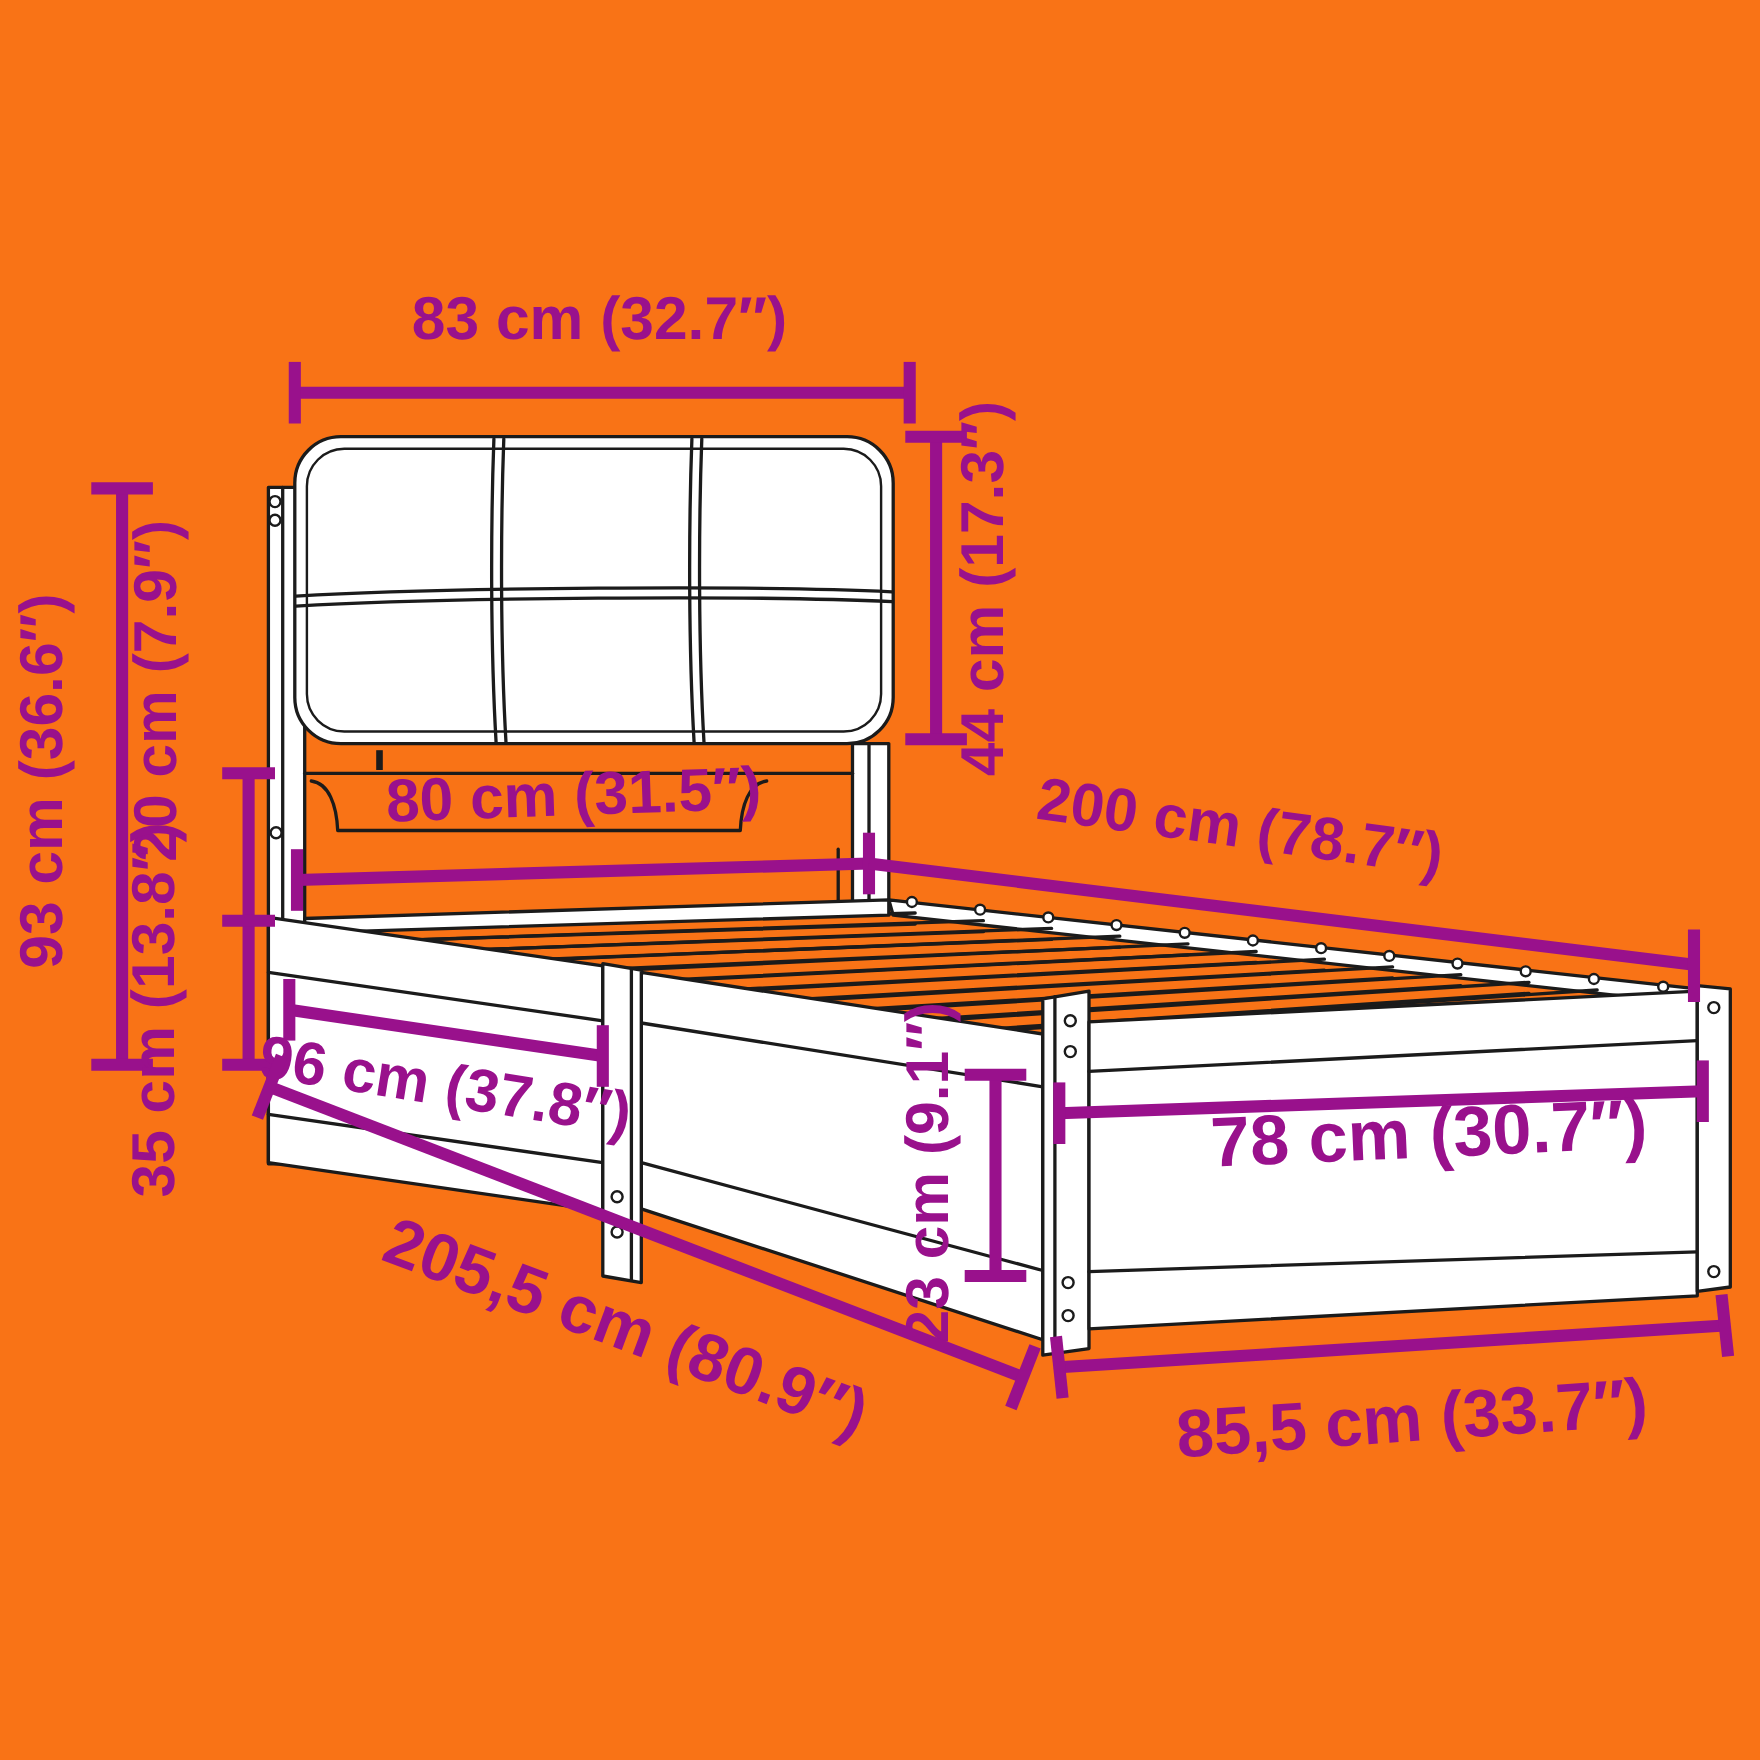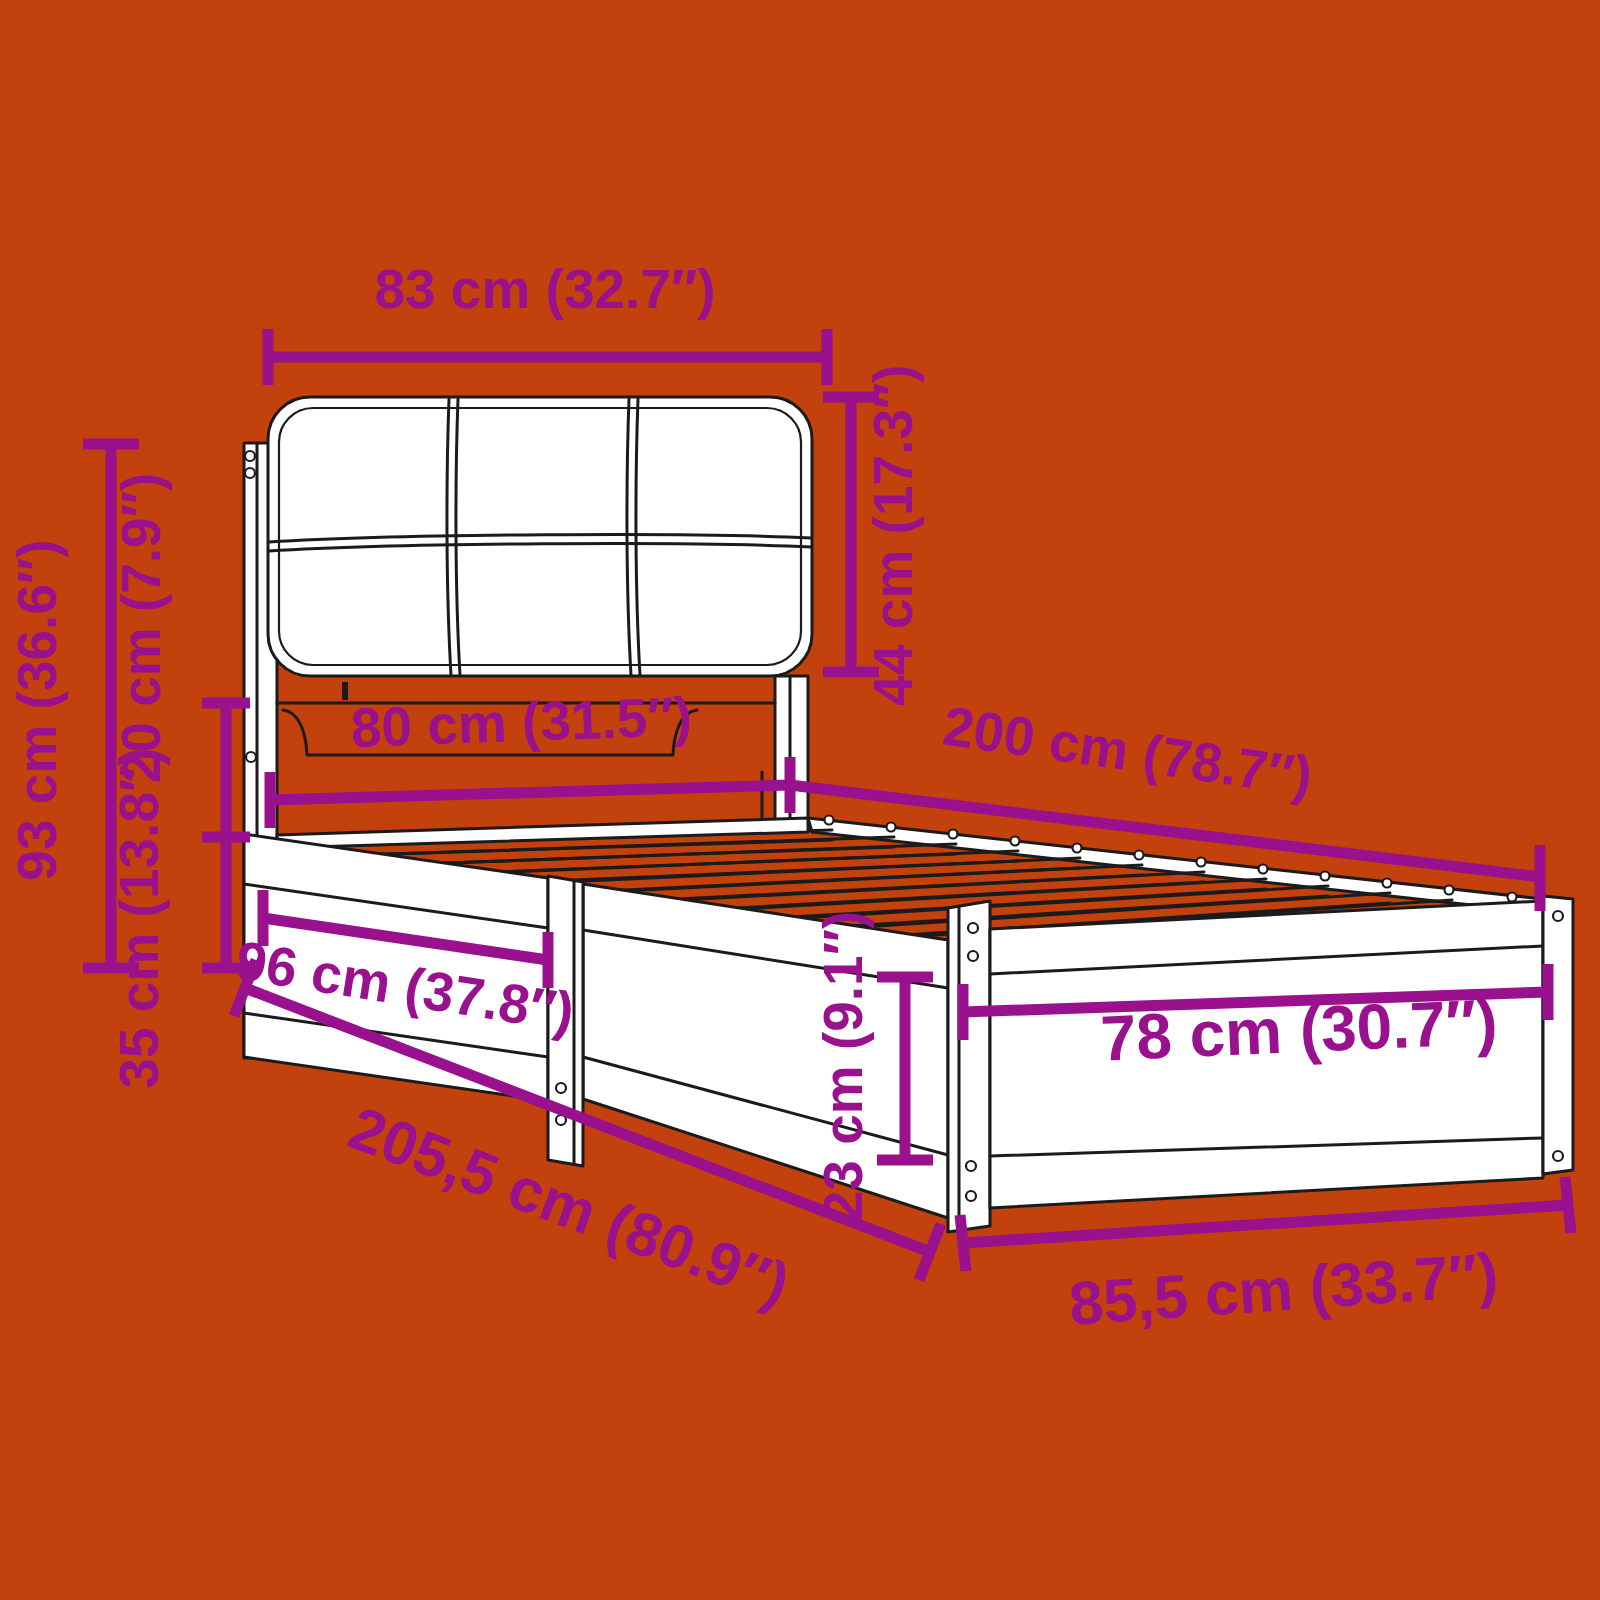--- a/index.html
+++ b/index.html
@@ -1,16 +1,16 @@
 <!DOCTYPE html>
 <html><head>
 <meta charset="utf-8">
 <style>
   html,body{margin:0;padding:0;background:#ffffff;}
-  .canvas{position:relative;width:1600px;height:1600px;background:#c2410c;overflow:hidden;}
+  .canvas{position:relative;width:1600px;height:1600px;background:#f97316;overflow:hidden;}
   svg{display:block;}
   .art{stroke:#1b1b1b;stroke-width:3;fill:none;stroke-linecap:round;stroke-linejoin:round;}
   .artf{stroke:#1b1b1b;stroke-width:3;fill:#ffffff;stroke-linejoin:round;}
   .dim{stroke:#99118c;stroke-width:11;fill:none;stroke-linecap:butt;}
   .dimlabel{fill:#99118c;font-family:"Liberation Sans",sans-serif;font-weight:700;font-size:55px;text-anchor:middle;}
   .big{font-size:64px;}
   .big2{font-size:61px;}
   .screw{stroke:#1b1b1b;stroke-width:2.2;fill:#ffffff;}
 </style>
 </head>

